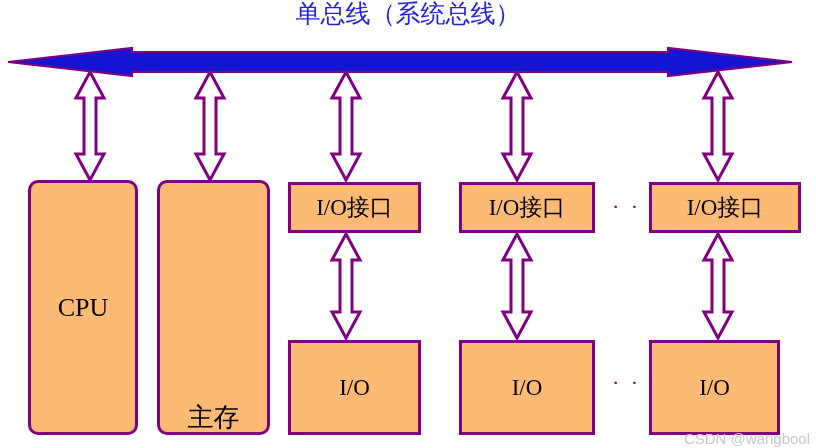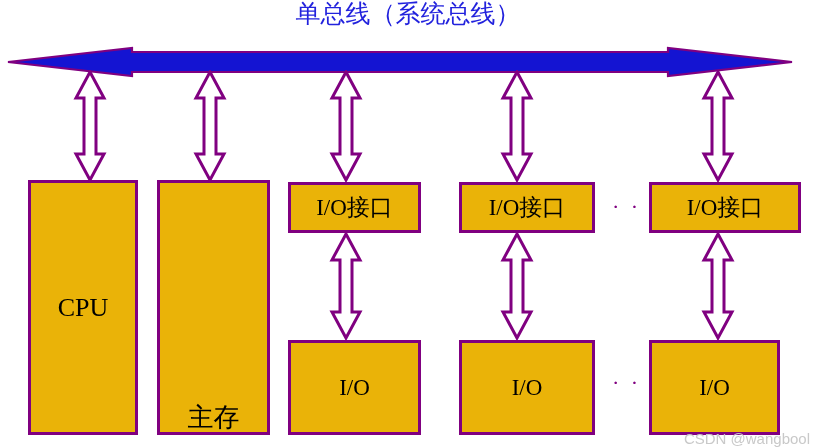--- a/index.html
+++ b/index.html
@@ -37,32 +37,32 @@
     top: 40px;
     width: 792px;
     height: 44px;
   }
 
   
   .box {
     position: absolute;
     box-sizing: border-box;
     border: 3px solid #800080;
-    background: #eab308;
+    background: #fdba74;
     display: flex;
     align-items: center;
     justify-content: center;
     text-align: center;
     color: #000000;
     font-family: "Liberation Serif", "DejaVu Serif", serif;
   }
   .box .lines {
     line-height: 1.12;
   }
-  .box-tall { font-size: 26px; }
+  .box-tall { font-size: 26px; border-radius: 10px; }
   .box-if   { font-size: 23px; }
   .box-dev  { font-size: 23px; }
   .ital { font-style: italic; }
 
   
   .vconn {
     position: absolute;
   }
 
   

